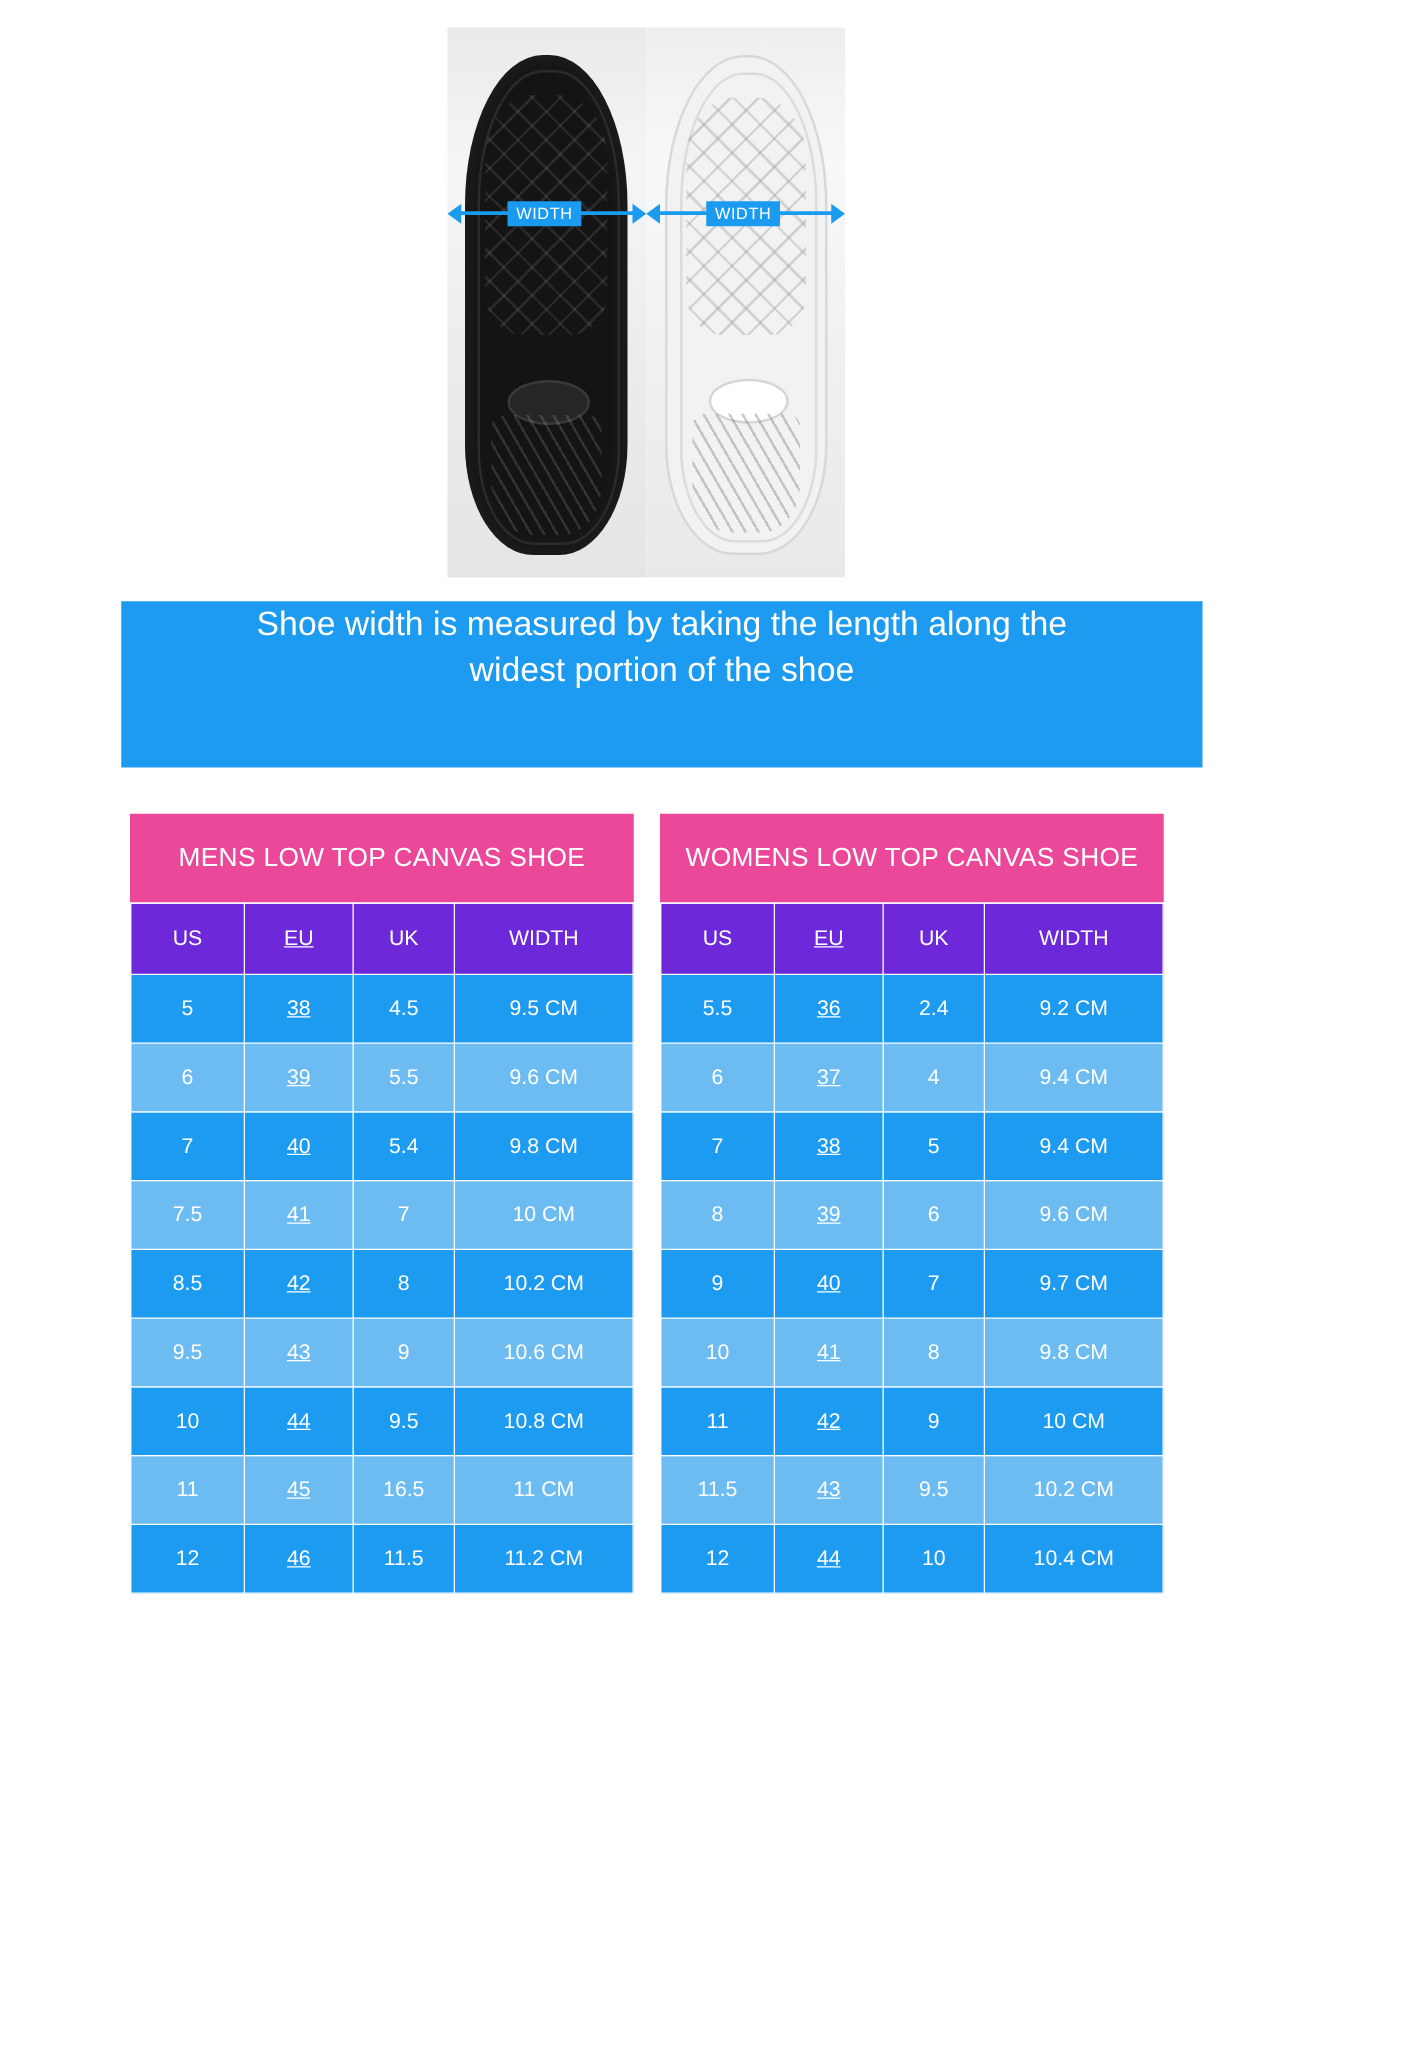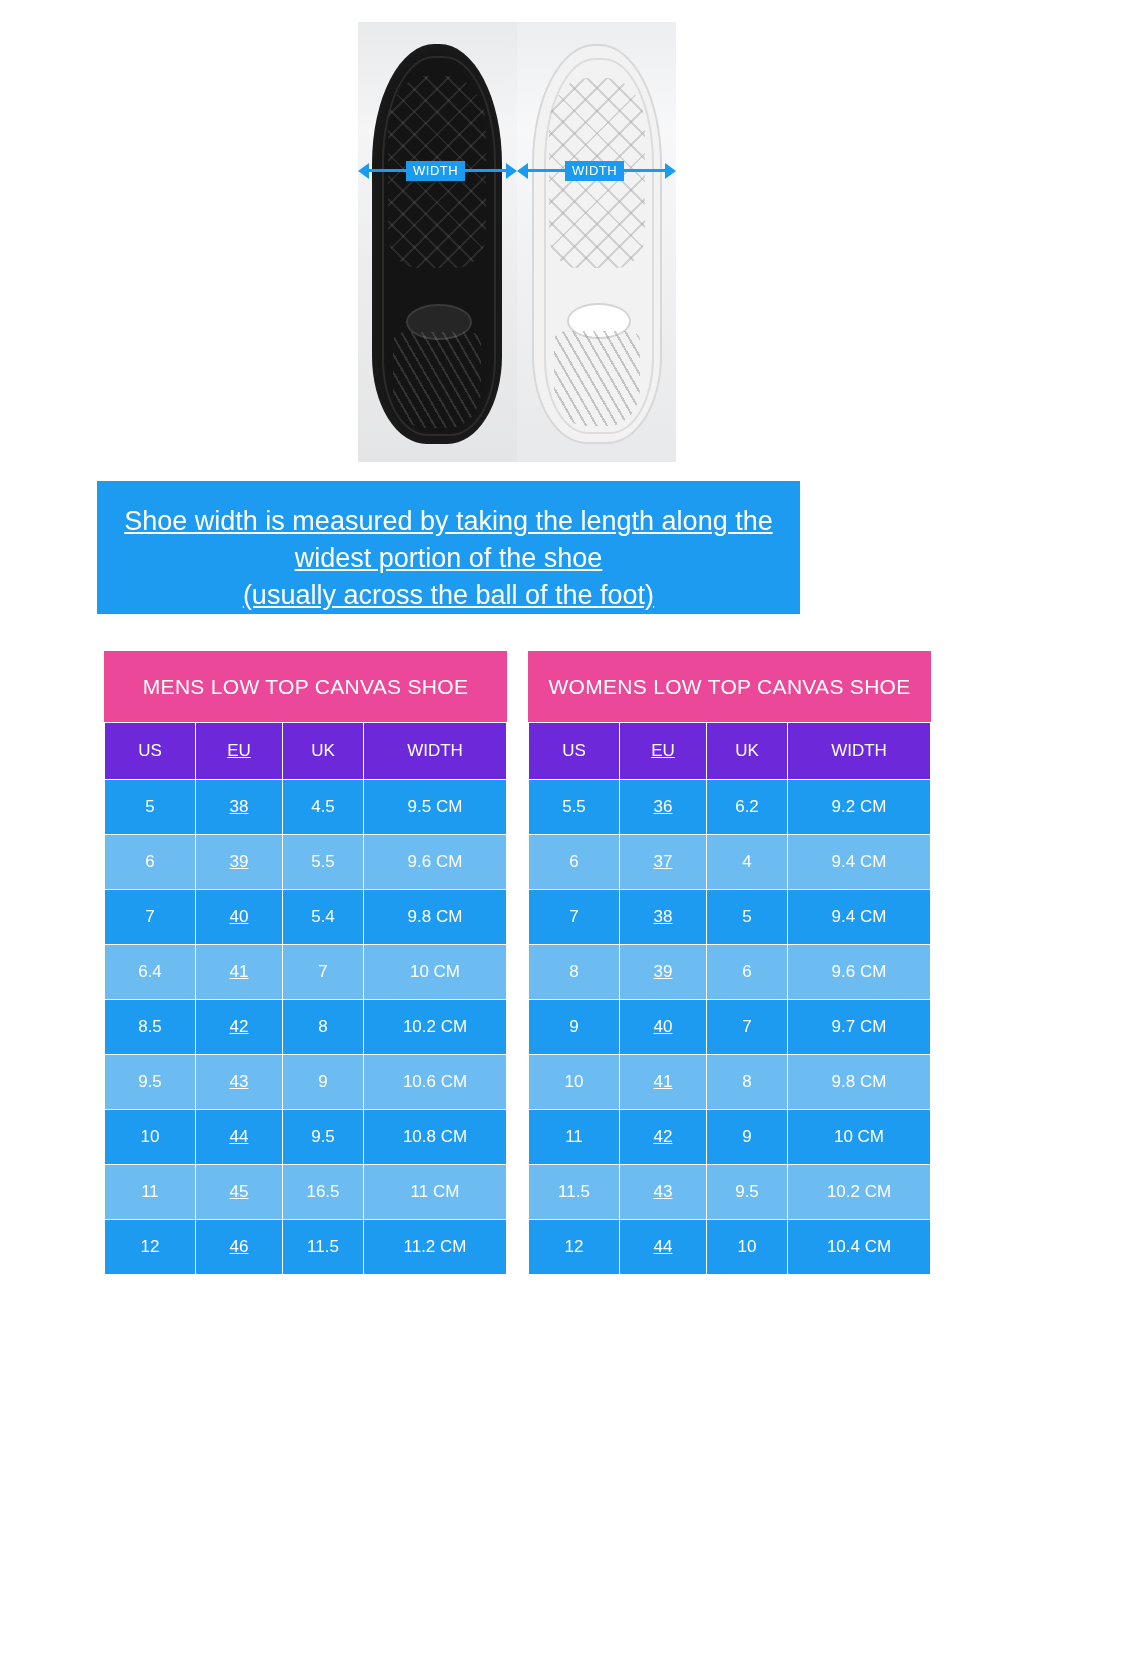--- a/index.html
+++ b/index.html
@@ -149,29 +149,28 @@
     line-height: 18px;
     padding: 1px 7px;
     letter-spacing: .5px;
   }
 
   
   .banner {
     position: absolute;
     left: 97px;
     top: 481px;
-    width: 703px;
+    width: 865px;
     height: 133px;
     background: #1d9bf0;
     color: #ffffff;
     display: flex;
-    align-items: flex-end;
+    align-items: flex-start;
     justify-content: center;
     text-align: center;
-    text-decoration: underline;
   }
   .banner-text {
     font-size: 27px;
     line-height: 37px;
     font-weight: 400;
     padding: 0 24px;
   }
 
   
   .tables {
@@ -250,21 +249,20 @@
     <div class="arrow-head left" style="left:0px;"></div>
     <div class="arrow-head right" style="right:0px;"></div>
     <div class="arrow-label" style="left:48px;">WIDTH</div>
   </div>
 </div>
 
 <div class="banner">
   <div class="banner-text">
     <div>Shoe width is measured by taking the length along the</div>
     <div>widest portion of the shoe</div>
-    <div>(usually across the ball of the foot)</div>
   </div>
 </div>
 
 <div class="tables">
 
   <div class="table mens">
     <div class="table-title">MENS LOW TOP CANVAS SHOE</div>
     <table>
       <thead>
         <tr>
@@ -287,21 +285,21 @@
           <td>5.5</td>
           <td>9.6 CM</td>
         </tr>
         <tr>
           <td>7</td>
           <td>40</td>
           <td>5.4</td>
           <td>9.8 CM</td>
         </tr>
         <tr>
-          <td>6.4</td>
+          <td>7.5</td>
           <td>41</td>
           <td>7</td>
           <td>10 CM</td>
         </tr>
         <tr>
           <td>8.5</td>
           <td>42</td>
           <td>8</td>
           <td>10.2 CM</td>
         </tr>
@@ -341,21 +339,21 @@
           <th>US</th>
           <th>EU</th>
           <th>UK</th>
           <th>WIDTH</th>
         </tr>
       </thead>
       <tbody>
         <tr>
           <td>5.5</td>
           <td>36</td>
-          <td>6.2</td>
+          <td>2.4</td>
           <td>9.2 CM</td>
         </tr>
         <tr>
           <td>6</td>
           <td>37</td>
           <td>4</td>
           <td>9.4 CM</td>
         </tr>
         <tr>
           <td>7</td>

